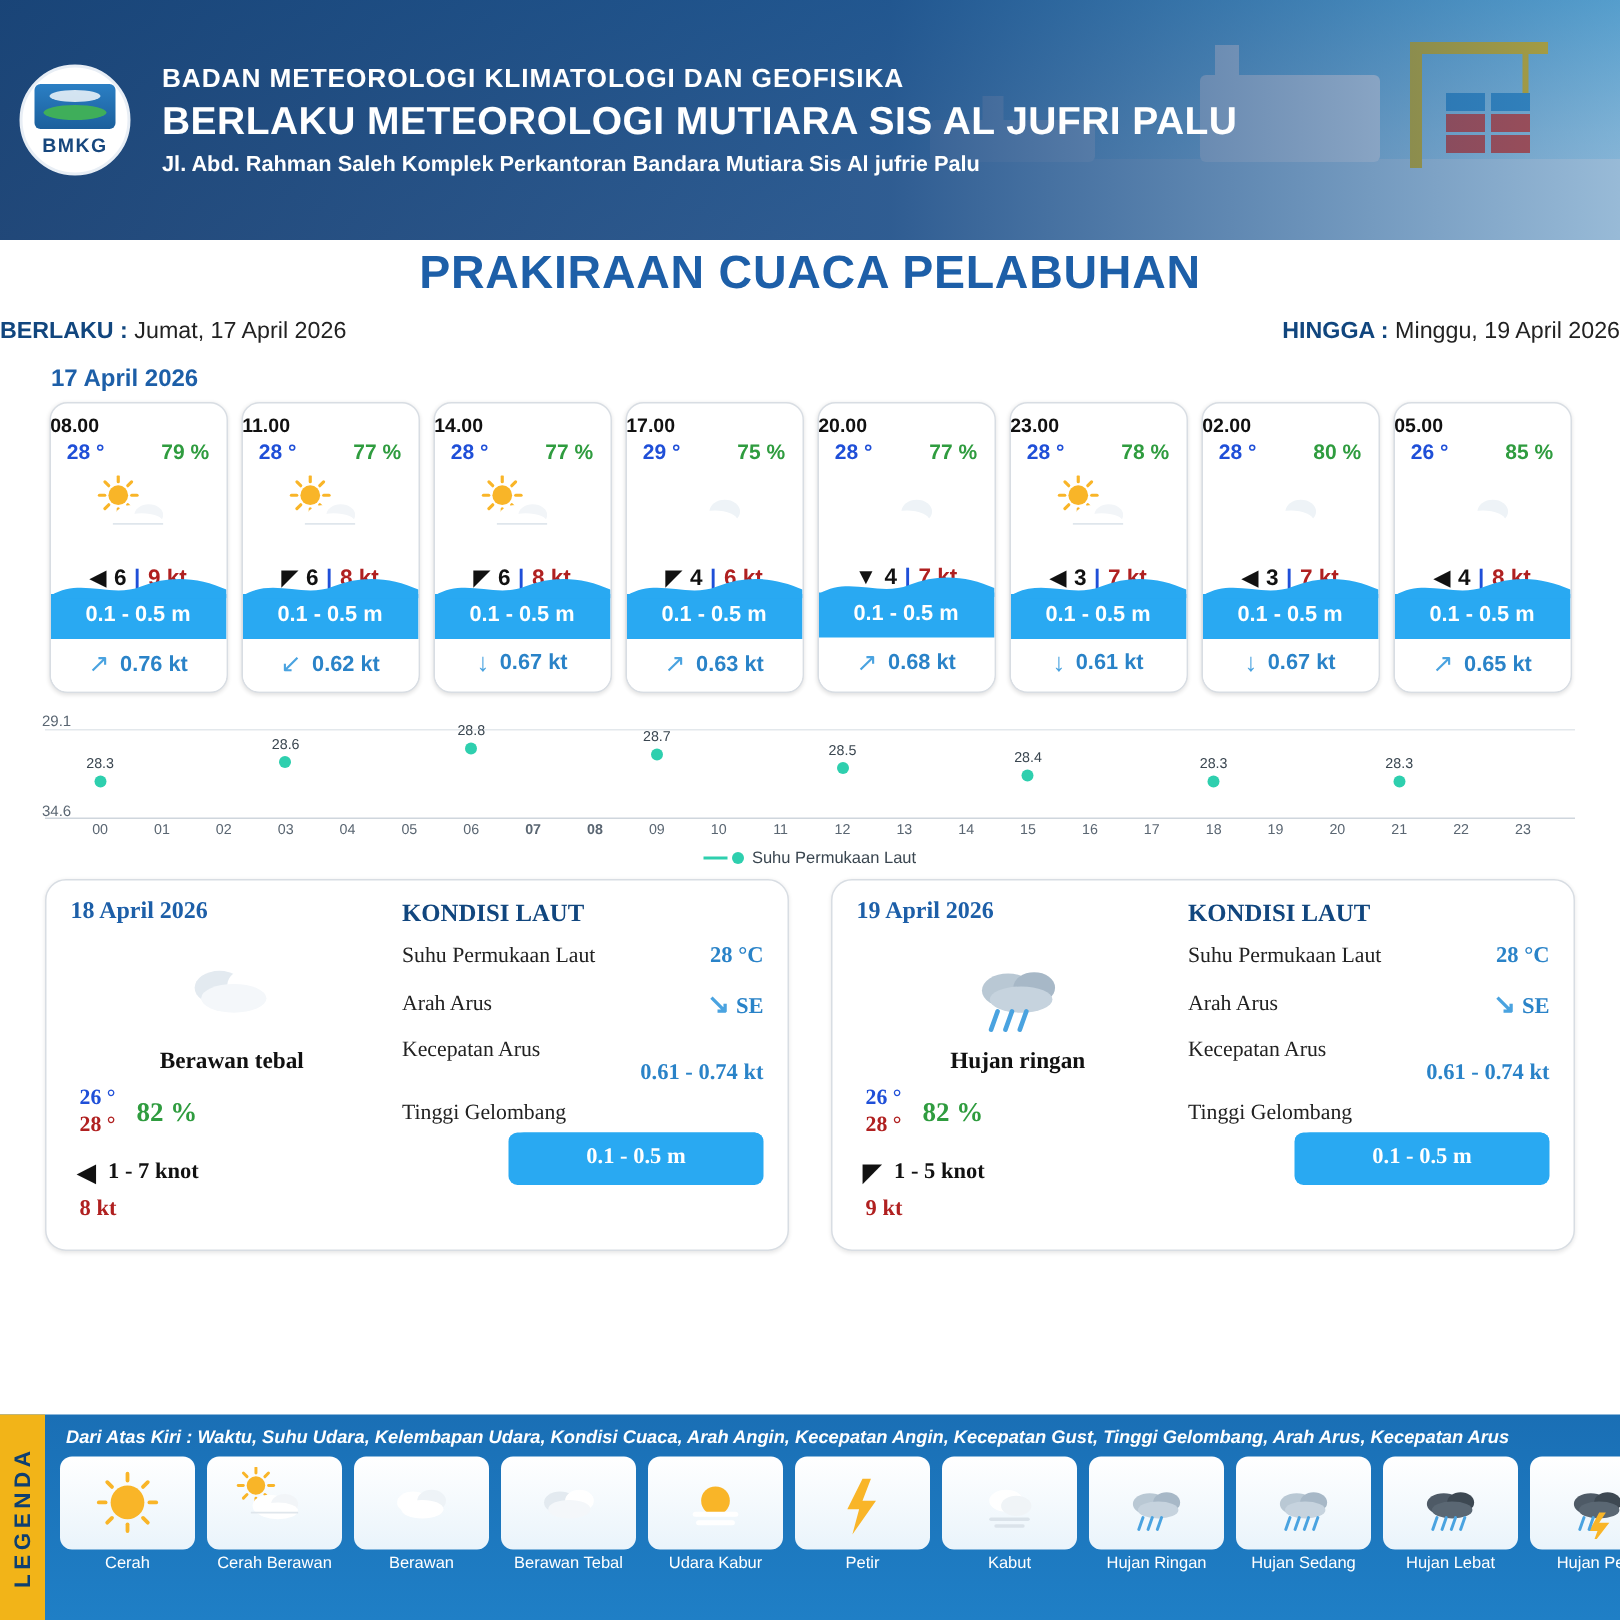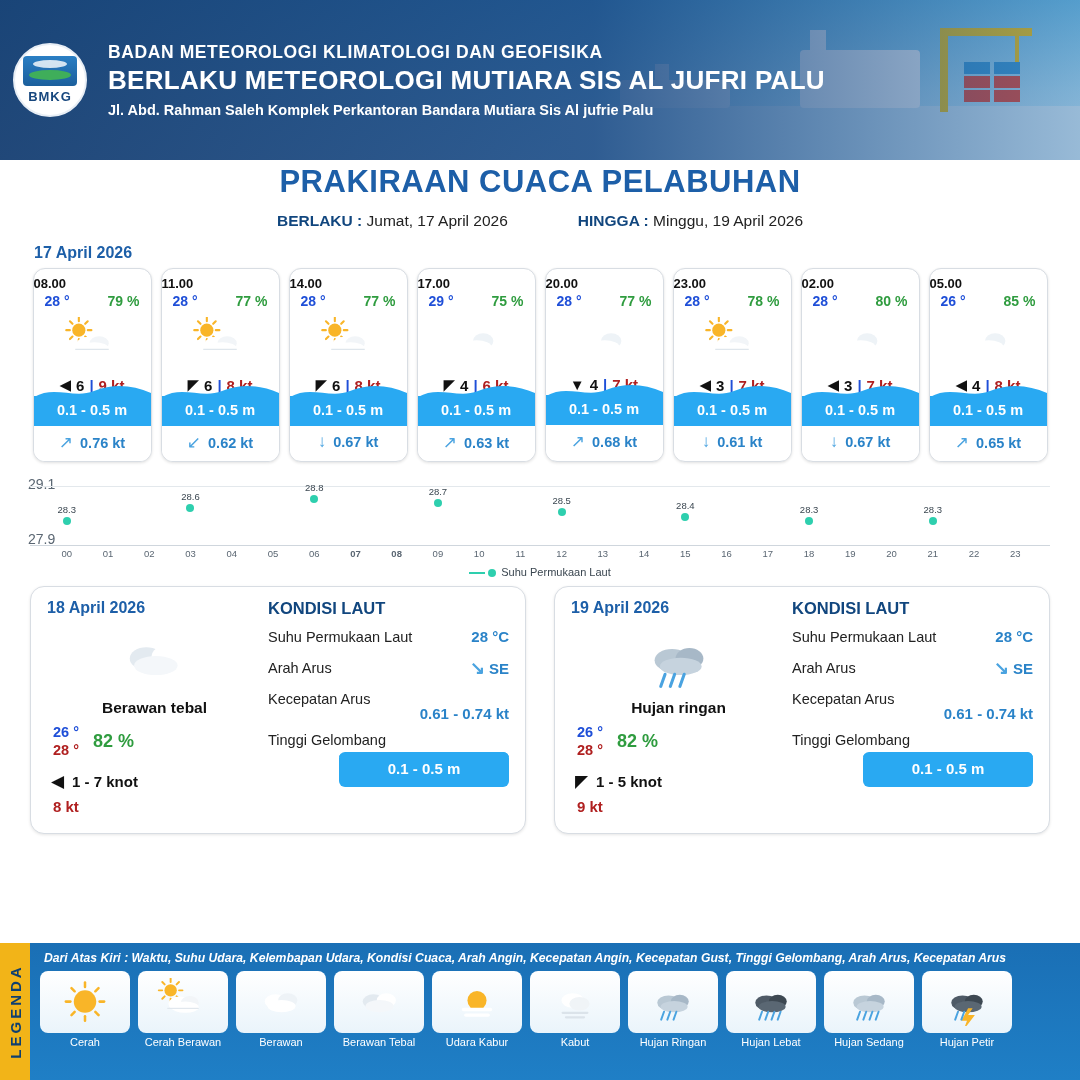--- a/index.html
+++ b/index.html
@@ -38,21 +38,21 @@
   .hdr-texts { padding-left:8px; color:#ffffff; }
   .hdr-line1 { font-size:17.5px; font-weight:bold; letter-spacing:.6px; }
   .hdr-line2 { font-size:26px; font-weight:bold; letter-spacing:.3px; margin-top:2px; }
   .hdr-line3 { font-size:14.5px; font-weight:bold; margin-top:6px; }
   .hdr-line4 { font-size:14.5px; font-weight:bold; margin-top:3px; }
 
   
   .title-block { text-align:center; padding-top:4px; }
   .title-main { font-size:31px; font-weight:bold; color:#1d5fa8; letter-spacing:.5px; }
   .title-sub { font-size:21px; font-weight:bold; color:#3e8fd0; margin-top:5px; }
-  .valid-row { display:flex; justify-content:center; gap:70px; margin-top:12px; font-size:15.5px; }
+  .valid-row { display:flex; justify-content:space-between; gap:70px; margin-top:12px; font-size:15.5px; }
   .valid-label { font-weight:bold; color:#11467e; }
   .valid-value { color:#222; }
 
   
   .date-label { margin:14px 0 6px 34px; font-size:16px; font-weight:bold; color:#1d5fa8; }
 
   
   .cards { display:flex; justify-content:center; gap:9px; padding:0 24px; }
   .card {
     width:119px; background:#ffffff; border:1px solid #d8dde3; border-radius:12px;
@@ -73,31 +73,31 @@
     padding:6px 0 8px; text-align:center; position:relative; margin-top:-2px;
   }
   .wave-top { position:absolute; top:-11px; left:0; width:100%; height:14px; overflow:hidden; }
   .c-curr { display:flex; align-items:center; justify-content:center; gap:7px; padding:6px 0 8px; background:#fff; }
   .c-curr .cv { font-size:14.5px; font-weight:bold; color:#2a83c8; }
 
   
   .chart-wrap { margin:16px 30px 0 30px; position:relative; height:100px; }
   .chart-area { position:relative; height:68px; border-bottom:1px solid #cfd6dd; }
   .chart-gridline { position:absolute; left:0; right:0; height:1px; background:#e3e8ec; }
-  .y-lab { position:absolute; left:-2px; font-size:14px; color:#5a6672; }
+  .y-lab { position:absolute; left:-2px; font-size:10px; color:#5a6672; }
   .pt { position:absolute; width:8px; height:8px; border-radius:50%; background:#2ecfae; transform:translate(-50%,-50%); }
   .pt-lab { position:absolute; font-size:9.5px; color:#3a4650; transform:translate(-50%,-100%); white-space:nowrap; }
   .x-axis { position:relative; height:16px; }
   .x-lab { position:absolute; font-size:9.5px; color:#5a6672; transform:translateX(-50%); top:2px; }
   .legend-sst { text-align:center; font-size:11px; color:#3a4650; margin-top:4px; }
   .legend-dot { display:inline-block; width:8px; height:8px; border-radius:50%; background:#2ecfae; vertical-align:middle; margin-right:5px; }
   .legend-dash { display:inline-block; width:16px; height:2px; background:#2ecfae; vertical-align:middle; margin-right:3px; }
 
   
-  .daily-row { display:flex; gap:28px; padding:8px 30px 0; }
+  .daily-row { display:flex; gap:28px; padding:8px 30px 0;font-family:Liberation Serif, serif; }
   .daily {
     flex:1; background:#ffffff; border:1px solid #d8dde3; border-radius:14px;
     box-shadow:0 1px 3px rgba(0,0,0,.1); padding:12px 16px 14px; display:flex; position:relative; min-height:248px;
   }
   .d-left { width:215px; }
   .d-date { font-size:16px; font-weight:bold; color:#1d5fa8; }
   .d-icon { height:72px; display:flex; align-items:center; justify-content:center; margin-top:6px; }
   .d-cond { font-size:15.5px; font-weight:bold; color:#111; text-align:center; margin-top:4px; }
   .d-temps { display:flex; align-items:center; gap:14px; margin-top:6px; padding-left:6px; }
   .d-tcol { line-height:1.25; }
@@ -510,21 +510,21 @@
        <span style="color:#4aa3e0;font-size:17px;">↗</span>
        <span class="cv">0.65 kt</span>
      </div>
     </div>
   </div>
 
 <div class="chart-wrap">
   <div class="chart-area" id="chart-area">
       <div class="y-lab" style="top: -2px;">29.1</div>
       <div class="chart-gridline" style="top: 8px;"></div>
-      <div class="y-lab" style="bottom: -2px;">27.9</div>
+      <div class="y-lab" style="bottom: -2px;">34.6</div>
       <div class="pt" style="left: 3.6%; top: 43px; background: rgb(46, 207, 174);"></div>
       <div class="pt-lab" style="left: 3.6%; top: 37px;">28.3</div>
       <div class="pt" style="left: 15.7304%; top: 29.5px; background: rgb(46, 207, 174);"></div>
       <div class="pt-lab" style="left: 15.7304%; top: 23.5px;">28.6</div>
       <div class="pt" style="left: 27.8609%; top: 20.5px; background: rgb(46, 207, 174);"></div>
       <div class="pt-lab" style="left: 27.8609%; top: 14.5px;">28.8</div>
       <div class="pt" style="left: 39.9913%; top: 25px; background: rgb(46, 207, 174);"></div>
       <div class="pt-lab" style="left: 39.9913%; top: 19px;">28.7</div>
       <div class="pt" style="left: 52.1217%; top: 34px; background: rgb(46, 207, 174);"></div>
       <div class="pt-lab" style="left: 52.1217%; top: 28px;">28.5</div>
@@ -759,20 +759,28 @@
                 <line x1="20" y1="56" x2="68" y2="56"></line>
                 <line x1="24" y1="66" x2="64" y2="66"></line>
               </g>
             </svg>
           </div>
                  <div class="li-lab">Udara Kabur</div>
         </div>
         <div class="li">
           <div class="li-box">
             <svg width="62" height="48.36" viewBox="0 0 88 86">
+              <polygon points="44,14 26,50 40,50 32,80 60,40 44,40 54,14" fill="#F9B528"></polygon>
+            </svg>
+          </div>
+                 <div class="li-lab">Petir</div>
+        </div>
+        <div class="li">
+          <div class="li-box">
+            <svg width="62" height="48.36" viewBox="0 0 88 86">
               <g>
                 <ellipse cx="40" cy="40" rx="20" ry="13" fill="#ffffff"></ellipse>
                 <ellipse cx="52" cy="46" rx="18" ry="12" fill="#f0f4f7"></ellipse>
                 <g stroke="#dbe3ea" stroke-width="4" stroke-linecap="round">
                   <line x1="22" y1="62" x2="66" y2="62"></line>
                   <line x1="28" y1="70" x2="60" y2="70"></line>
                 </g>
               </g>
             </svg>
           </div>
@@ -785,20 +793,36 @@
                 <ellipse cx="36" cy="44" rx="20" ry="13" fill="#b9c8d4"></ellipse>
                 <ellipse cx="56" cy="42" rx="16" ry="12" fill="#a7b8c7"></ellipse>
                 <ellipse cx="46" cy="51" rx="24" ry="10" fill="#c6d3de"></ellipse>
               </g>
               <line x1="28" y1="60" x2="23" y2="74" stroke="#4aa3e0" stroke-width="3.5" stroke-linecap="round"></line>
               <line x1="39" y1="60" x2="34" y2="74" stroke="#4aa3e0" stroke-width="3.5" stroke-linecap="round"></line>
               <line x1="50" y1="60" x2="45" y2="74" stroke="#4aa3e0" stroke-width="3.5" stroke-linecap="round"></line>
             </svg>
           </div>
                  <div class="li-lab">Hujan Ringan</div>
+        </div>
+        <div class="li">
+          <div class="li-box">
+            <svg width="62" height="48.36" viewBox="0 0 88 86">
+              <g>
+                <ellipse cx="36" cy="44" rx="20" ry="13" fill="#b9c8d4"></ellipse>
+                <ellipse cx="56" cy="42" rx="16" ry="12" fill="#a7b8c7"></ellipse>
+                <ellipse cx="46" cy="51" rx="24" ry="10" fill="#c6d3de"></ellipse>
+              </g>
+              <line x1="28" y1="60" x2="23" y2="74" stroke="#4aa3e0" stroke-width="3.5" stroke-linecap="round"></line>
+              <line x1="39" y1="60" x2="34" y2="74" stroke="#4aa3e0" stroke-width="3.5" stroke-linecap="round"></line>
+              <line x1="50" y1="60" x2="45" y2="74" stroke="#4aa3e0" stroke-width="3.5" stroke-linecap="round"></line>
+              <line x1="61" y1="60" x2="56" y2="74" stroke="#4aa3e0" stroke-width="3.5" stroke-linecap="round"></line>
+            </svg>
+          </div>
+                 <div class="li-lab">Hujan Sedang</div>
         </div>
         <div class="li">
           <div class="li-box">
             <svg width="62" height="48.36" viewBox="0 0 88 86">
               <g>
                 <ellipse cx="36" cy="44" rx="20" ry="13" fill="#4e5a66"></ellipse>
                 <ellipse cx="56" cy="42" rx="16" ry="12" fill="#3d4852"></ellipse>
                 <ellipse cx="46" cy="51" rx="24" ry="10" fill="#5a6773"></ellipse>
               </g>
               <line x1="28" y1="60" x2="23" y2="74" stroke="#4aa3e0" stroke-width="3.5" stroke-linecap="round"></line>
@@ -806,36 +830,20 @@
               <line x1="50" y1="60" x2="45" y2="74" stroke="#4aa3e0" stroke-width="3.5" stroke-linecap="round"></line>
               <line x1="61" y1="60" x2="56" y2="74" stroke="#4aa3e0" stroke-width="3.5" stroke-linecap="round"></line>
             </svg>
           </div>
                  <div class="li-lab">Hujan Lebat</div>
         </div>
         <div class="li">
           <div class="li-box">
             <svg width="62" height="48.36" viewBox="0 0 88 86">
               <g>
-                <ellipse cx="36" cy="44" rx="20" ry="13" fill="#b9c8d4"></ellipse>
-                <ellipse cx="56" cy="42" rx="16" ry="12" fill="#a7b8c7"></ellipse>
-                <ellipse cx="46" cy="51" rx="24" ry="10" fill="#c6d3de"></ellipse>
-              </g>
-              <line x1="28" y1="60" x2="23" y2="74" stroke="#4aa3e0" stroke-width="3.5" stroke-linecap="round"></line>
-              <line x1="39" y1="60" x2="34" y2="74" stroke="#4aa3e0" stroke-width="3.5" stroke-linecap="round"></line>
-              <line x1="50" y1="60" x2="45" y2="74" stroke="#4aa3e0" stroke-width="3.5" stroke-linecap="round"></line>
-              <line x1="61" y1="60" x2="56" y2="74" stroke="#4aa3e0" stroke-width="3.5" stroke-linecap="round"></line>
-            </svg>
-          </div>
-                 <div class="li-lab">Hujan Sedang</div>
-        </div>
-        <div class="li">
-          <div class="li-box">
-            <svg width="62" height="48.36" viewBox="0 0 88 86">
-              <g>
                 <ellipse cx="36" cy="44" rx="20" ry="13" fill="#4e5a66"></ellipse>
                 <ellipse cx="56" cy="42" rx="16" ry="12" fill="#3d4852"></ellipse>
                 <ellipse cx="46" cy="51" rx="24" ry="10" fill="#5a6773"></ellipse>
               </g>
               <polygon points="46,54 34,76 44,76 38,92 58,66 46,66 54,54" fill="#F9B528"></polygon>
               <line x1="28" y1="60" x2="23" y2="74" stroke="#4aa3e0" stroke-width="3.5" stroke-linecap="round"></line>
               <line x1="39" y1="60" x2="34" y2="74" stroke="#4aa3e0" stroke-width="3.5" stroke-linecap="round"></line>
             </svg>
           </div>
                  <div class="li-lab">Hujan Petir</div>

